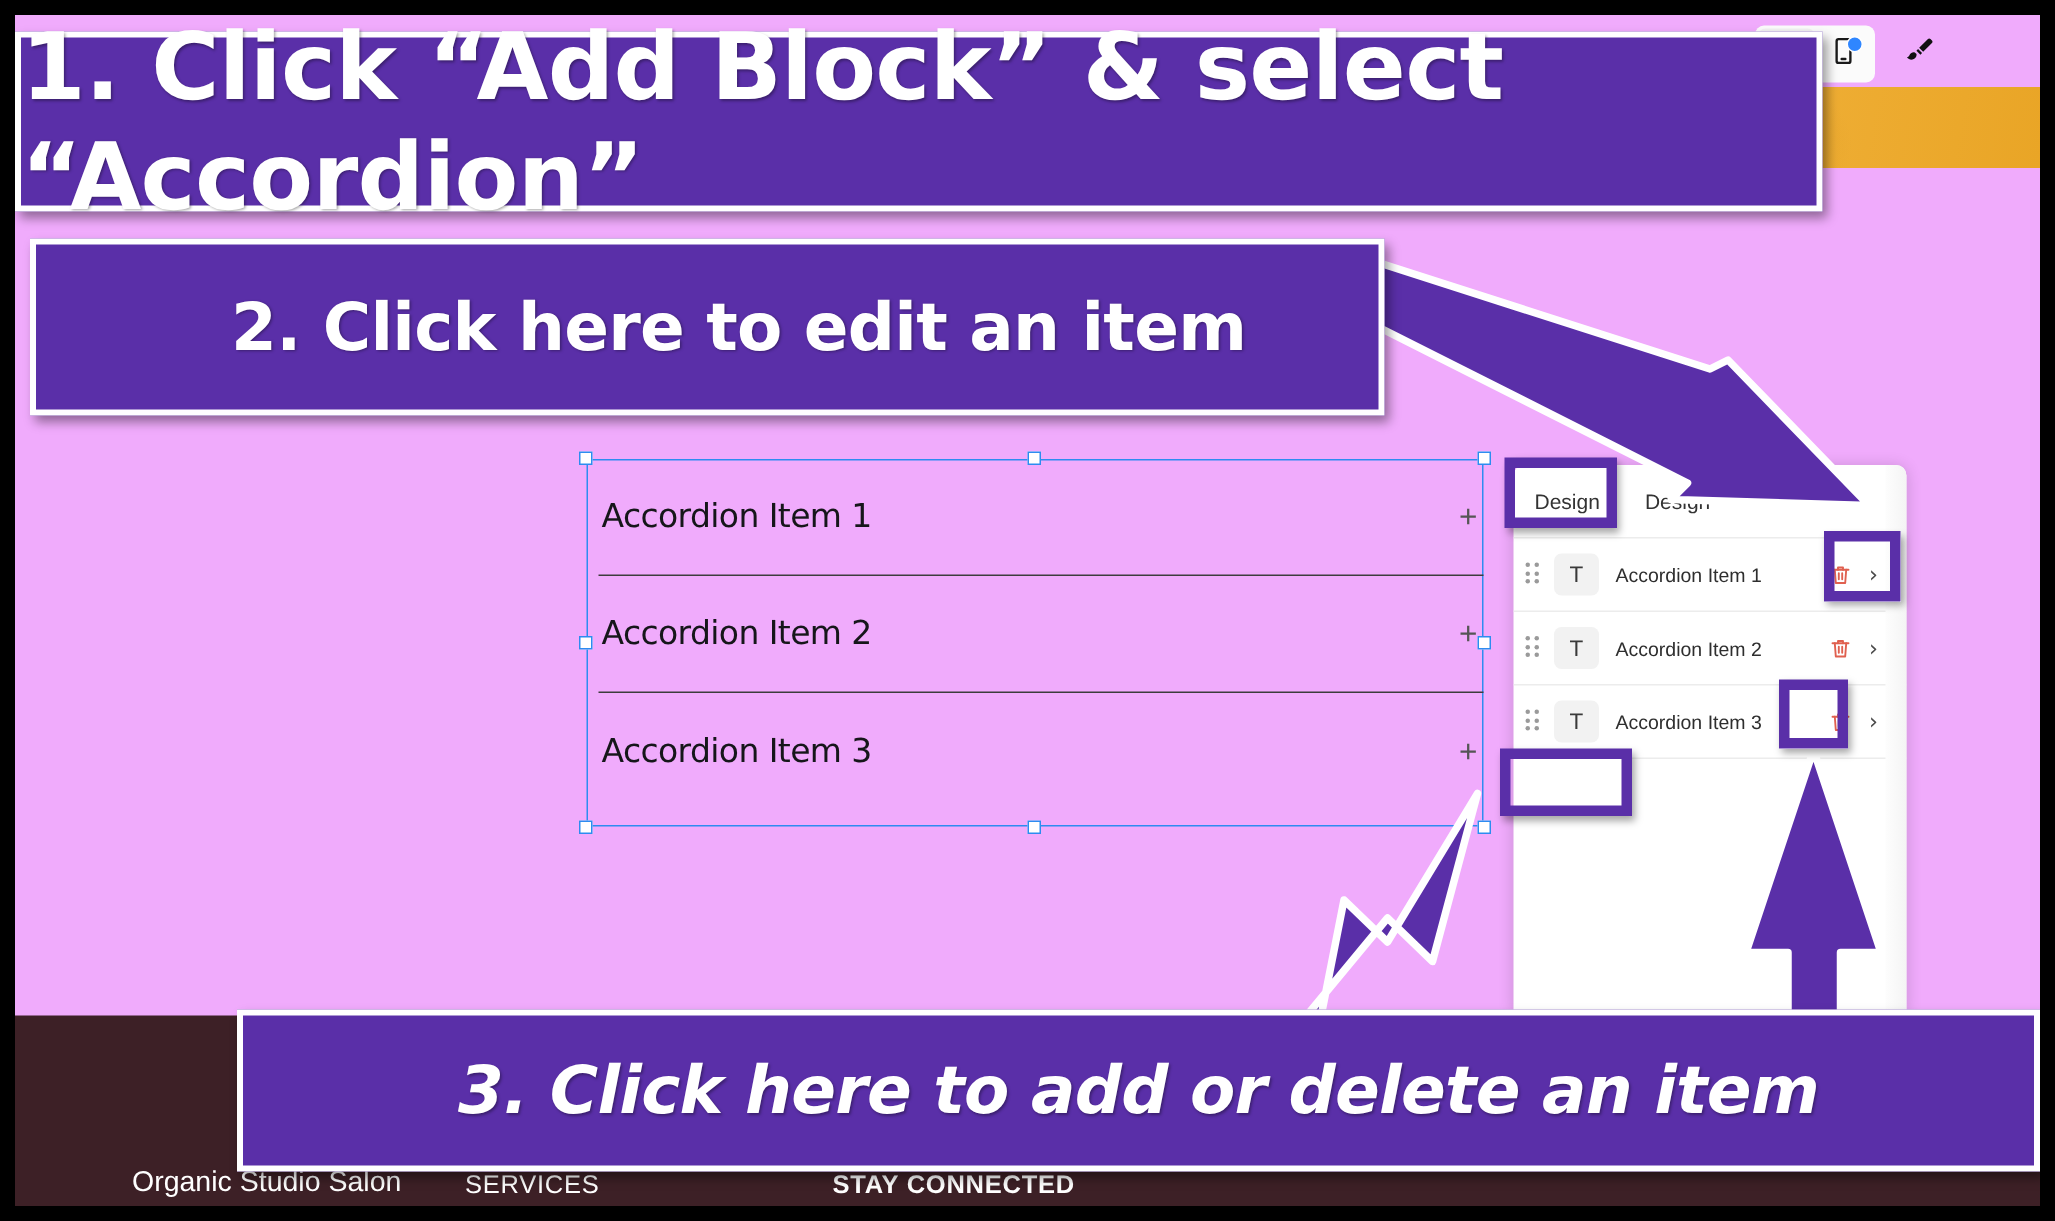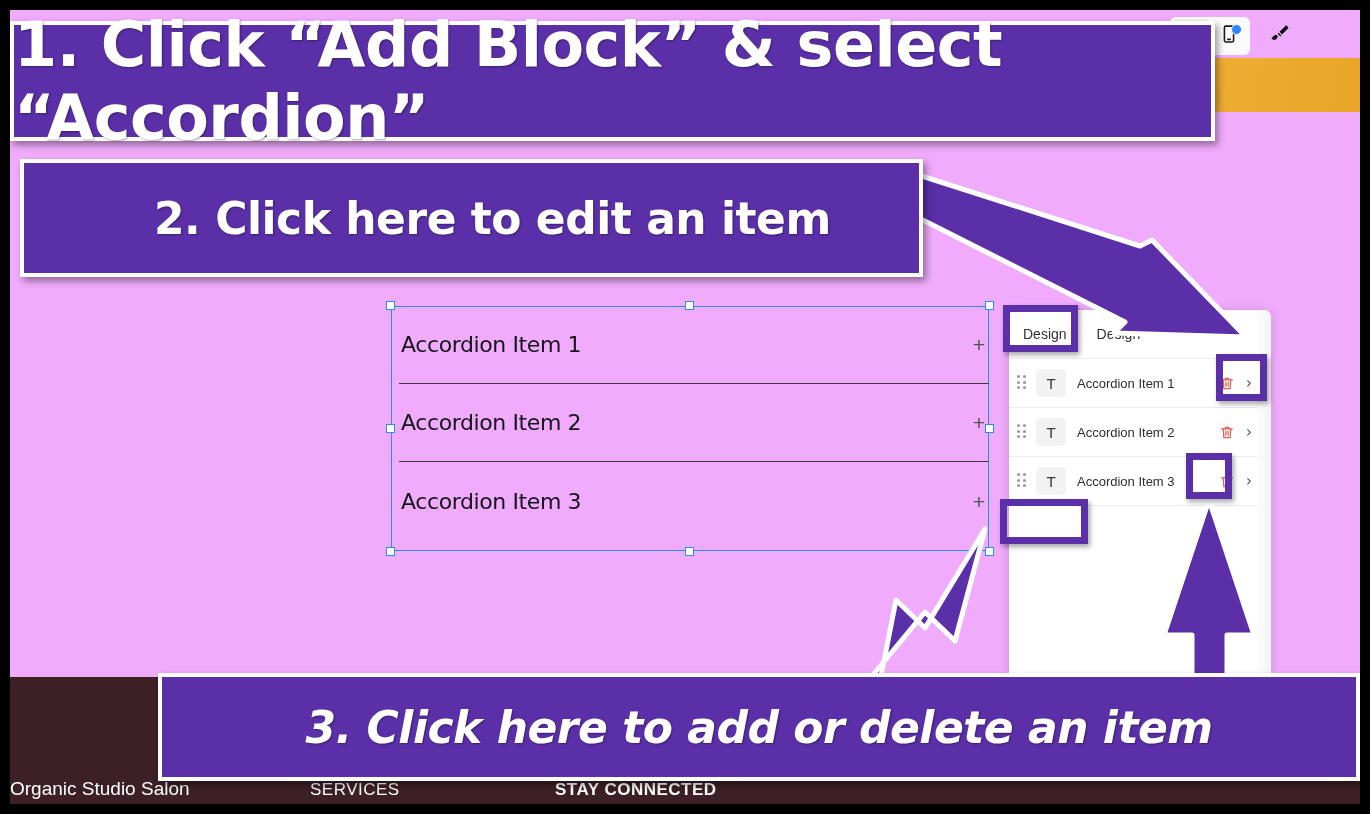--- a/index.html
+++ b/index.html
@@ -211,21 +211,21 @@
   }
   .footer-cols{
     position:absolute;
     left:0; bottom:4px;
     width:1350px;
     display:flex;
     align-items:flex-end;
     color:#ffffff;
   }
   .fc{ flex:0 0 auto; }
-  .fc-brand{ width:300px; font-size:19px; box-sizing:border-box;}
+  .fc-brand{ width:300px; padding-left:78px; font-size:19px; box-sizing:border-box;}
   .fc-a{ width:225px; font-size:17px; letter-spacing:.5px;}
   .fc-b{ width:245px; font-size:17px; letter-spacing:.5px;}
   .fc-c{ font-size:17px; letter-spacing:.5px;font-weight:bold;}
 
   
   .callout{
     position:absolute;
     background:#5a2fa8;
     border:4px solid #ffffff;
     box-sizing:border-box;

